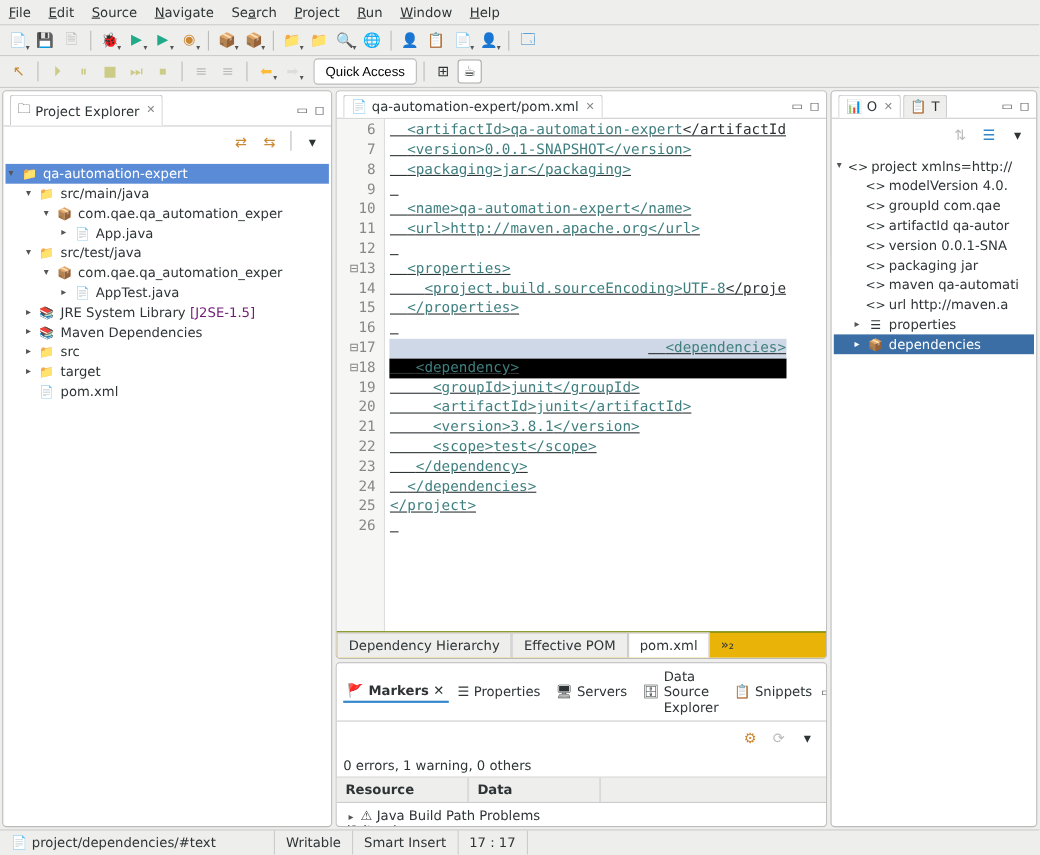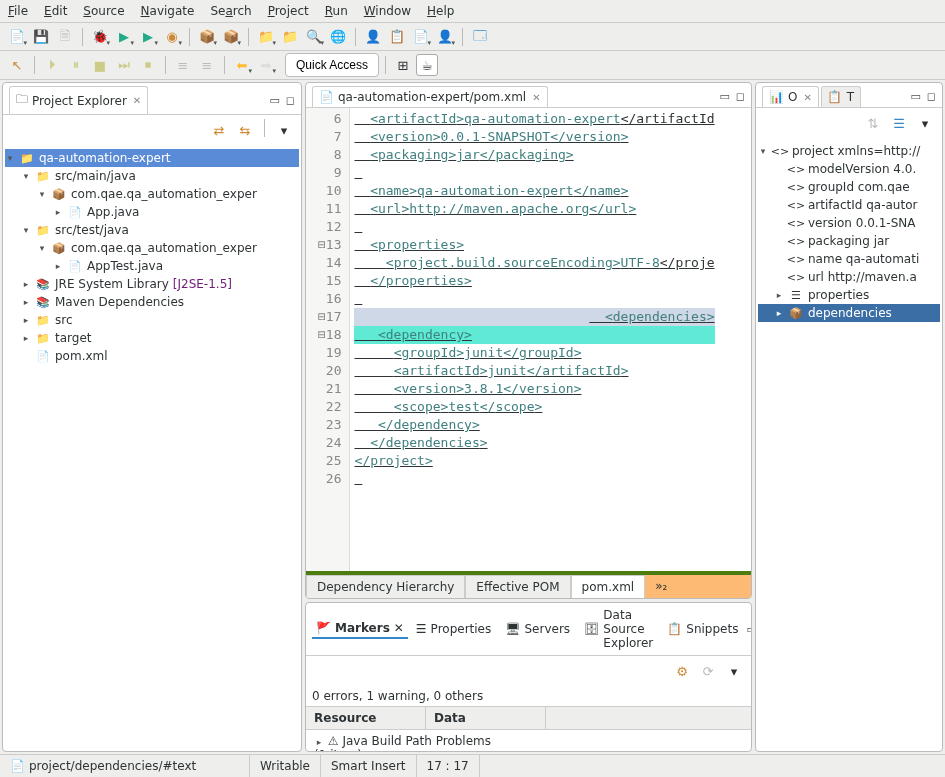--- a/index.html
+++ b/index.html
@@ -29,25 +29,25 @@
 .tree-row.sel-dk { background: #3b6ea5; color: #fff; }
 .tw { display: inline-block; width: 10px; text-align: center; font-size: 9px; color: #555; cursor: pointer; }
 .ico { display: inline-flex; width: 16px; height: 14px; align-items: center; justify-content: center; font-size: 11px; }
 .ind0 { padding-left: 0px; } .ind1 { padding-left: 16px; } .ind2 { padding-left: 32px; } .ind3 { padding-left: 48px; }
 .gray { color: #701a75; }
 .editor { flex: 1; display: flex; overflow: auto; font-family: "DejaVu Sans Mono", Consolas, monospace; font-size: 13px; }
 .gutter { background: #f6f6f4; color: #888; padding: 2px 8px 2px 12px; text-align: right; border-right: 1px solid #ddd; }
 .gutter .gl { height: 18px; line-height: 18px; }
 .code { padding: 2px 4px; white-space: pre; text-decoration: underline; }
 .code .cl { height: 18px; line-height: 18px; }
-.hl { background: #5eead4; }
+.hl { background: #000000; }
 .hl2 { background: #cfd8e6; text-align: right; }
 .tag { color: #3f7f7f; }
 .txt { color: #000; }
-.bottom-tabs { display: flex; border-top: 4px solid #4d7c0f; background: #fdba74; }
+.bottom-tabs { display: flex; border-top: 1px solid #4d7c0f; background: #eab308; }
 .btab { padding: 4px 10px; border: 1px solid #ccc; border-bottom: none; background: #eeeeec; font-size: 12px; }
 .btab.active { background: #fff; }
 .outline { flex: 1; overflow: auto; padding: 4px 2px; font-size: 12px; }
 .bottom-panel { height: 150px; }
 .markers-hdr { font-size: 12px; padding: 3px 6px; }
 .markers-table { border-top: 1px solid #ccc; font-size: 12px; }
 .markers-table .hdr { display: flex; background: #eeeeec; border-bottom: 1px solid #ccc; }
 .markers-table .hdr div { padding: 4px 8px; border-right: 1px solid #ccc; font-weight: bold; }
 .markers-table .row { display: flex; }
 .markers-table .row div { padding: 4px 8px; }
@@ -347,21 +347,21 @@
             <span>version 0.0.1-SNA</span>
           </div>
           <div class="tree-row ind1">
             <span class="tw"></span>
             <span class="ico">&lt;&gt;</span>
             <span>packaging jar</span>
           </div>
           <div class="tree-row ind1">
             <span class="tw"></span>
             <span class="ico">&lt;&gt;</span>
-            <span>name qa-automati</span>
+            <span>maven qa-automati</span>
           </div>
           <div class="tree-row ind1">
             <span class="tw"></span>
             <span class="ico">&lt;&gt;</span>
             <span>url http://maven.a</span>
           </div>
         </div>
       <div class="tree-row ind1">
           <span class="tw">▸</span>
           <span class="ico">☰</span>

